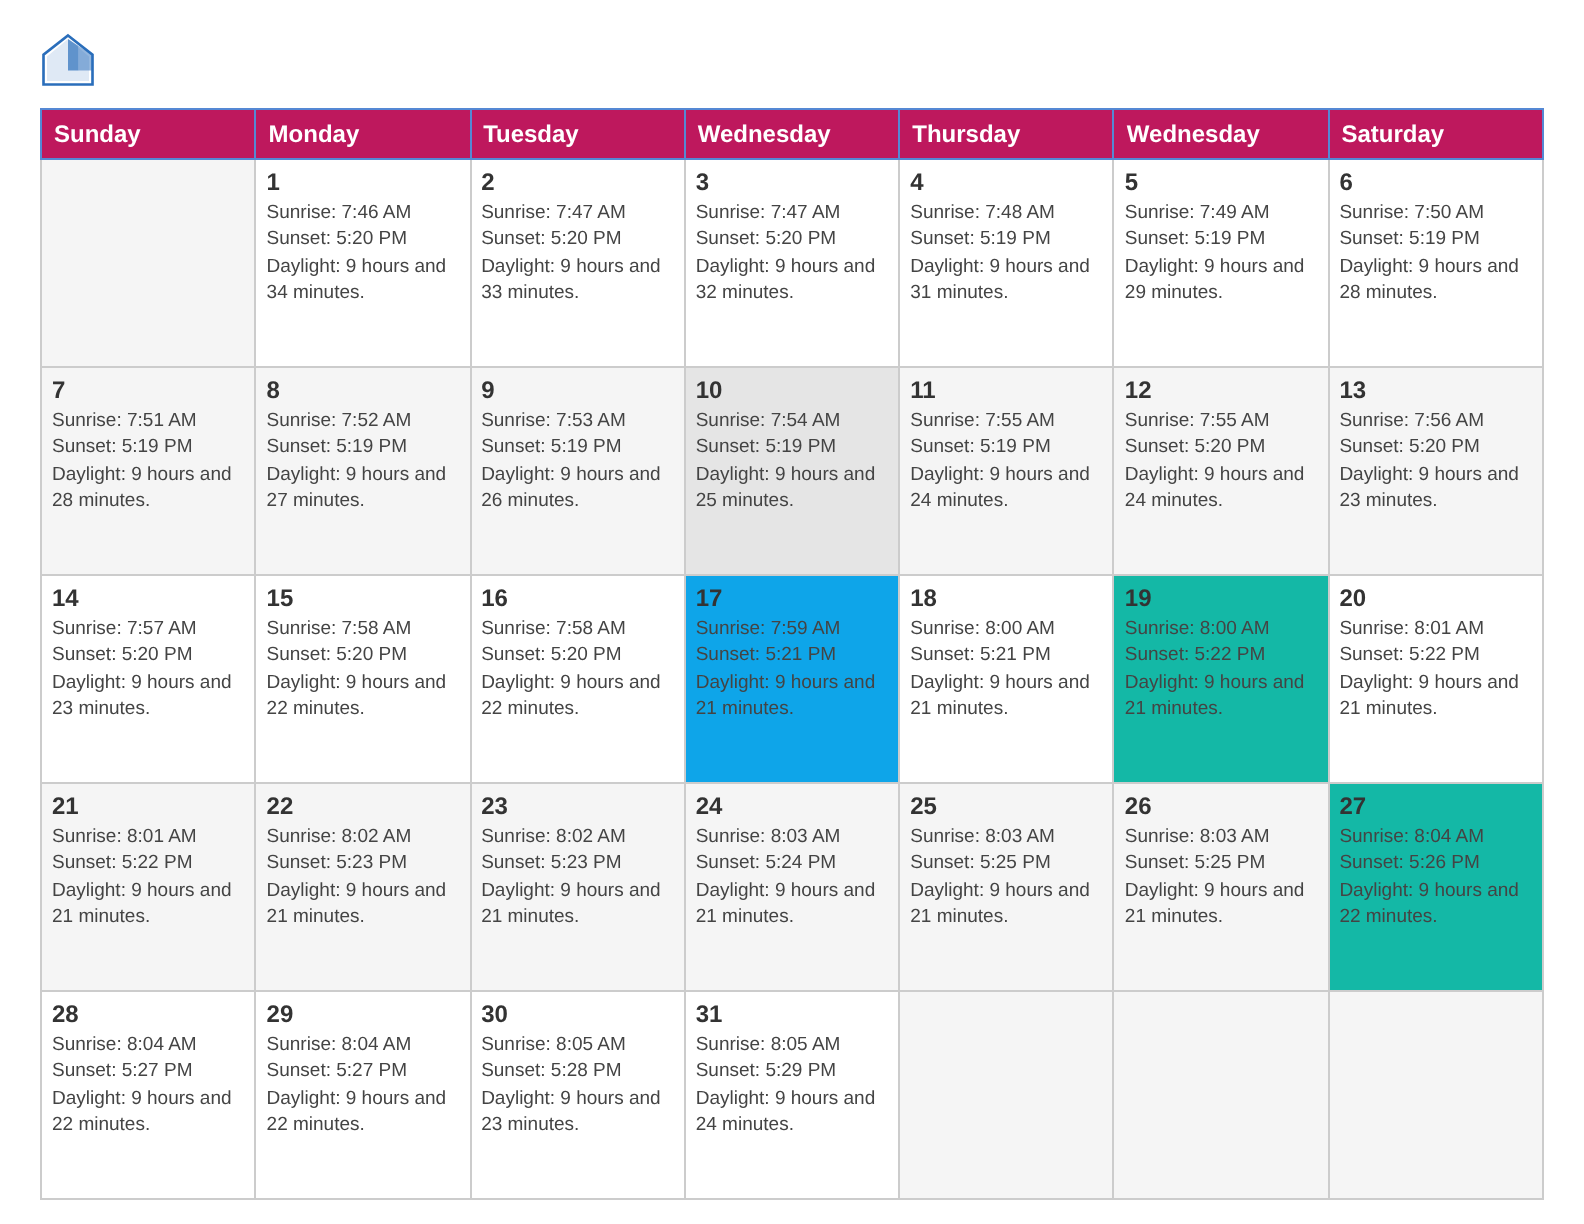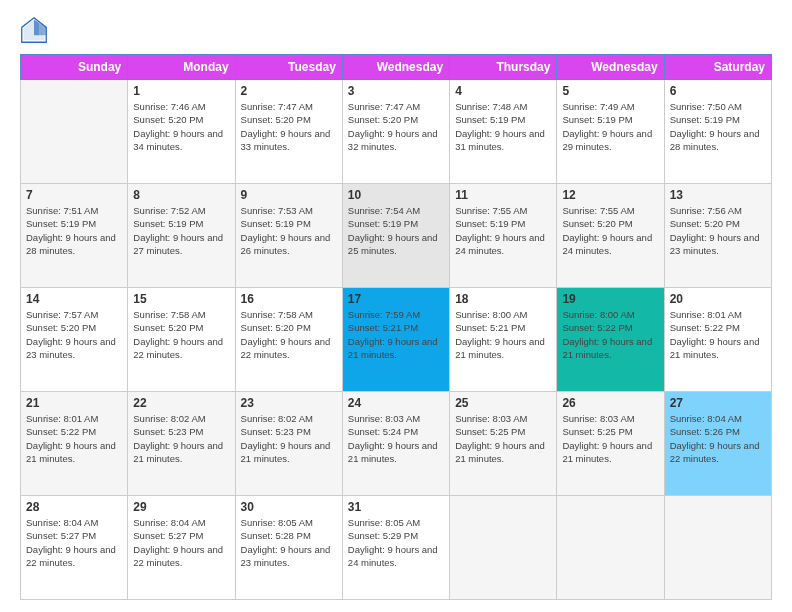--- a/index.html
+++ b/index.html
@@ -58,26 +58,26 @@
     .subtitle {
       font-size: 14px;
       color: #555;
     }
     .calendar {
       width: 100%;
       border-collapse: collapse;
       flex: 1;
     }
     .calendar th {
-      background: #d946ef;
+      background: #be185d;
       color: #fff;
       font-size: 12px;
       font-weight: bold;
       padding: 5px 6px;
-      text-align: right;
+      text-align: left;
       border: 1px solid #5588d4;
     }
     .calendar td {
       border: 1px solid #ccc;
       vertical-align: top;
       padding: 4px 5px;
       width: calc(100% / 7);
       min-height: 72px;
       height: 72px;
       background: #fff;
@@ -245,21 +245,21 @@
             <div class="day-detail">Sunrise: 8:03 AM<br>Sunset: 5:24 PM<br>Daylight: 9 hours and 21 minutes.</div>
           </td>
           <td style="background: rgb(245, 245, 245);">
             <span class="day-num">25</span>
             <div class="day-detail">Sunrise: 8:03 AM<br>Sunset: 5:25 PM<br>Daylight: 9 hours and 21 minutes.</div>
           </td>
           <td style="background: rgb(245, 245, 245);">
             <span class="day-num">26</span>
             <div class="day-detail">Sunrise: 8:03 AM<br>Sunset: 5:25 PM<br>Daylight: 9 hours and 21 minutes.</div>
           </td>
-          <td style="background: #7dd3fc;">
+          <td style="background: #14b8a6;">
             <span class="day-num">27</span>
             <div class="day-detail">Sunrise: 8:04 AM<br>Sunset: 5:26 PM<br>Daylight: 9 hours and 22 minutes.</div>
           </td>
         </tr>
         <tr>
           <td style="background: rgb(255, 255, 255);">
             <span class="day-num">28</span>
             <div class="day-detail">Sunrise: 8:04 AM<br>Sunset: 5:27 PM<br>Daylight: 9 hours and 22 minutes.</div>
           </td>
           <td style="background: rgb(255, 255, 255);">

